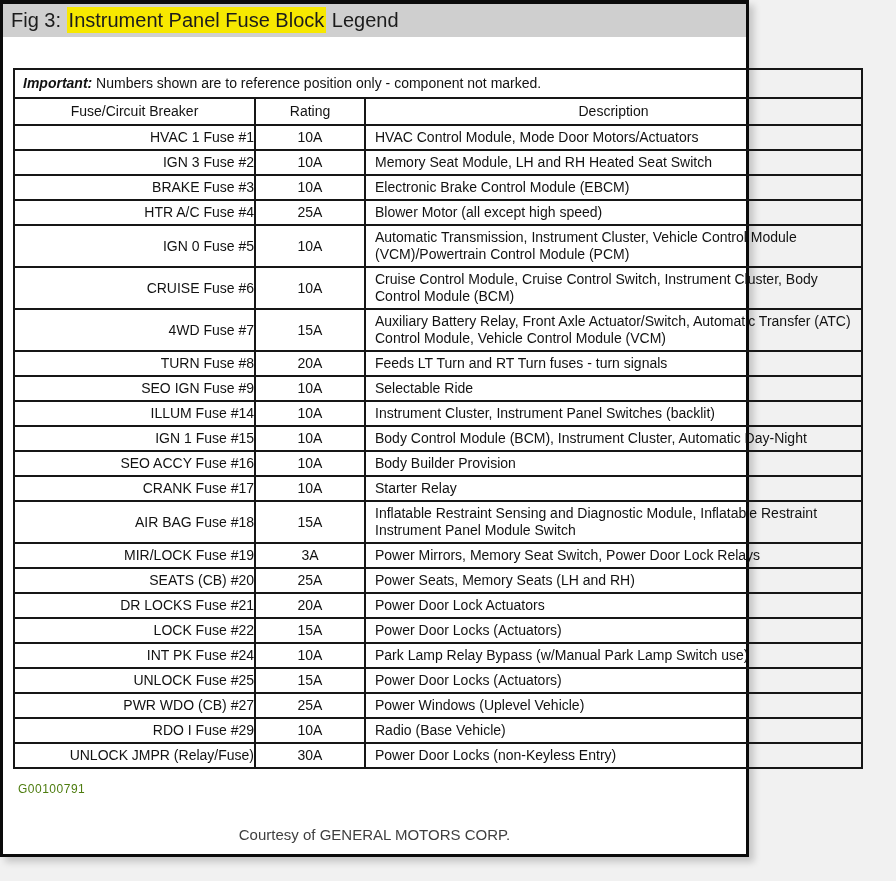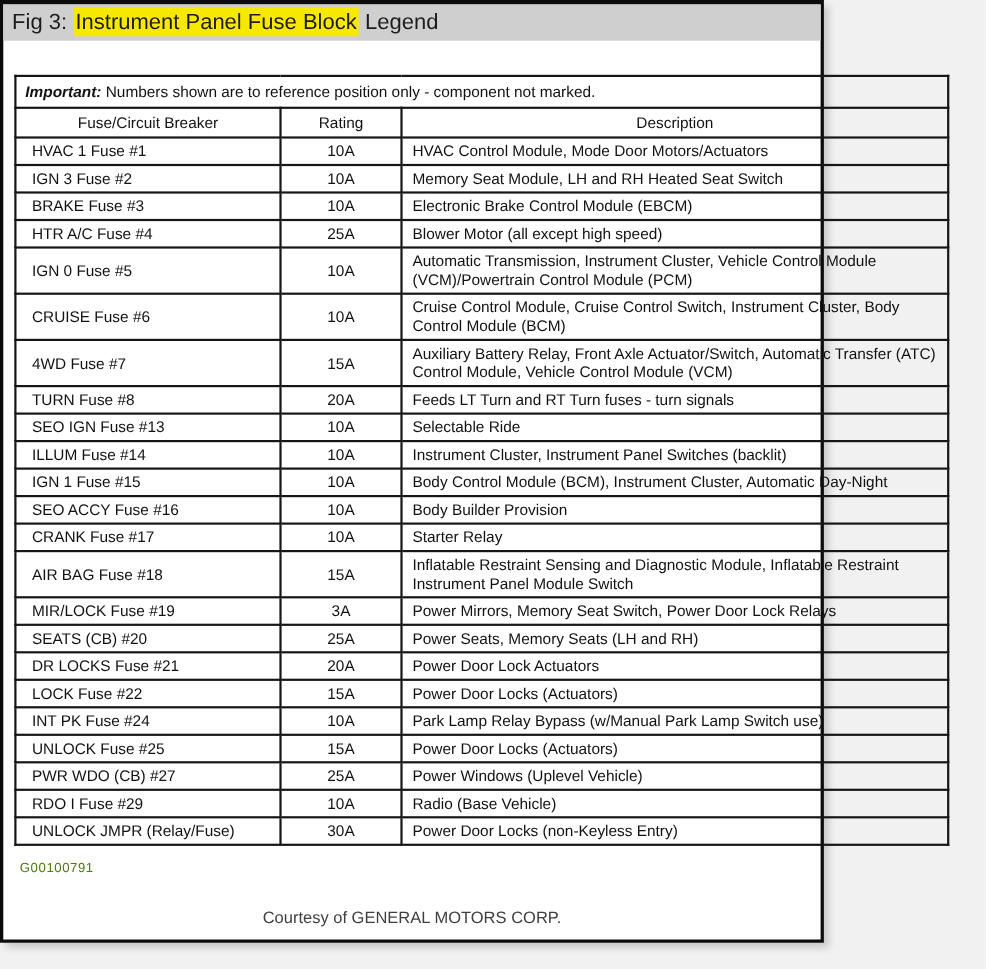--- a/index.html
+++ b/index.html
@@ -54,21 +54,21 @@
     padding: 5px 8px;
     text-align: left;
     font-weight: normal;
   }
   tr.important-row b { font-weight: bold; font-style: italic; }
   tr.col-header-row th {
     padding: 4px 6px;
     font-weight: normal;
     text-align: center;
   }
-  td.c-fuse   { text-align: left; padding: 3px 14px; }
+  td.c-fuse   { text-align: right; padding: 3px 0; }
   td.c-rating { text-align: center; padding: 3px 6px; }
   td.c-desc   { text-align: left;   padding: 3px 9px; }
   .figure-id {
     margin: 13px 0 0 5px;
     font-size: 12px;
     color: #4d7c0f;
     letter-spacing: 0.5px;
   }
   .courtesy {
     position: absolute;
@@ -149,21 +149,21 @@
           </tr>
 
           <tr>
             <td class="c-fuse">TURN Fuse #8</td>
             <td class="c-rating">20A</td>
             <td class="c-desc">Feeds LT Turn and RT Turn fuses - turn signals</td>
           </tr>
 
 
           <tr>
-            <td class="c-fuse">SEO IGN Fuse #13</td>
+            <td class="c-fuse">SEO IGN Fuse #9</td>
             <td class="c-rating">10A</td>
             <td class="c-desc">Selectable Ride</td>
           </tr>
 
           <tr>
             <td class="c-fuse">ILLUM Fuse #14</td>
             <td class="c-rating">10A</td>
             <td class="c-desc">Instrument Cluster, Instrument Panel Switches (backlit)</td>
           </tr>
 

